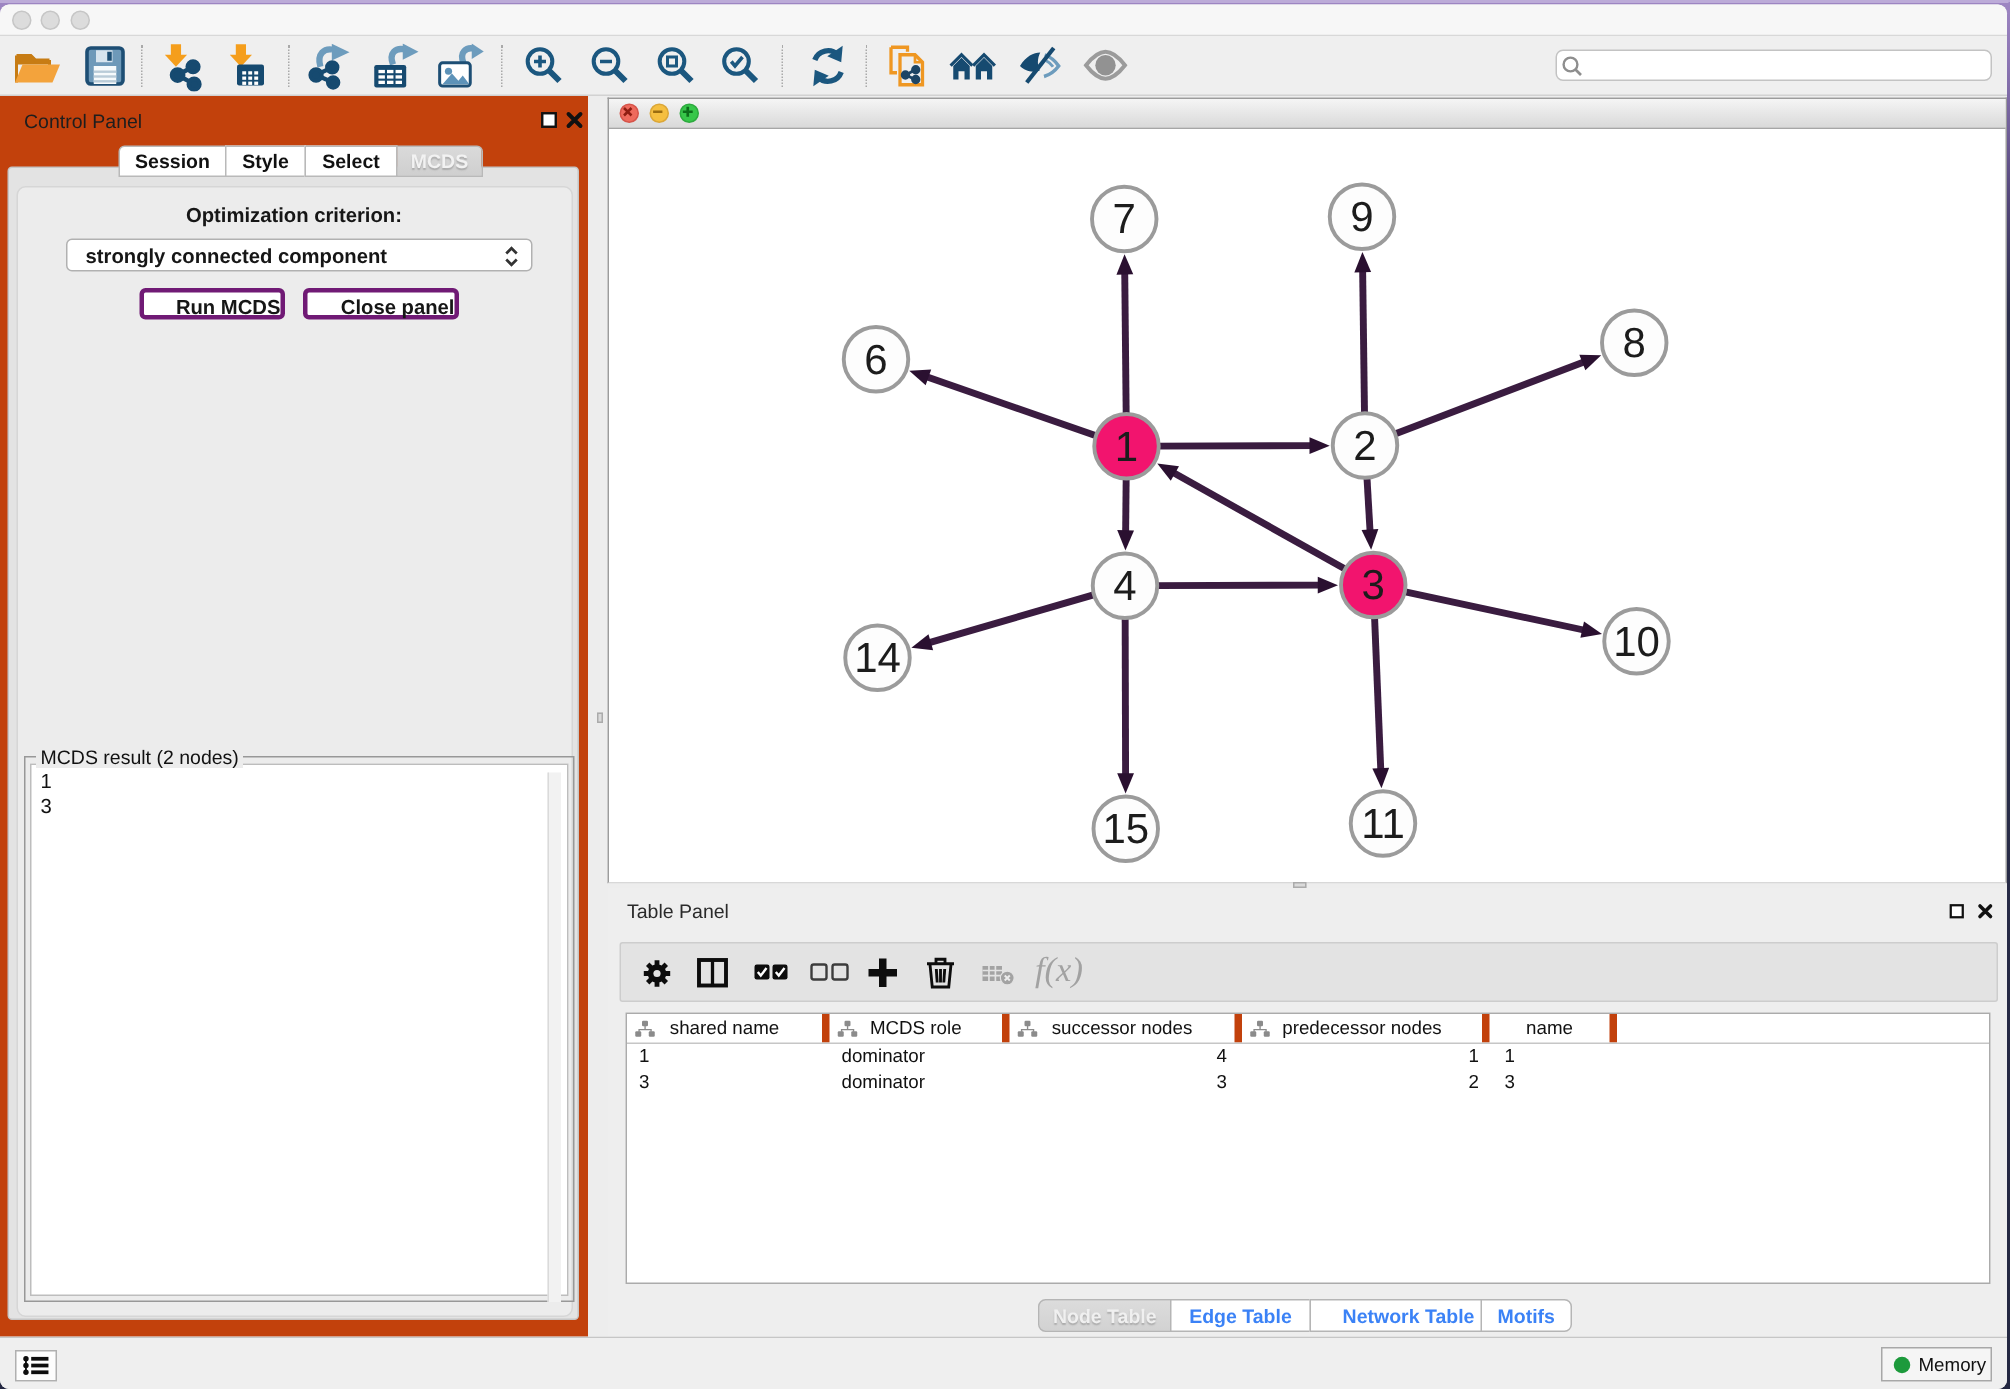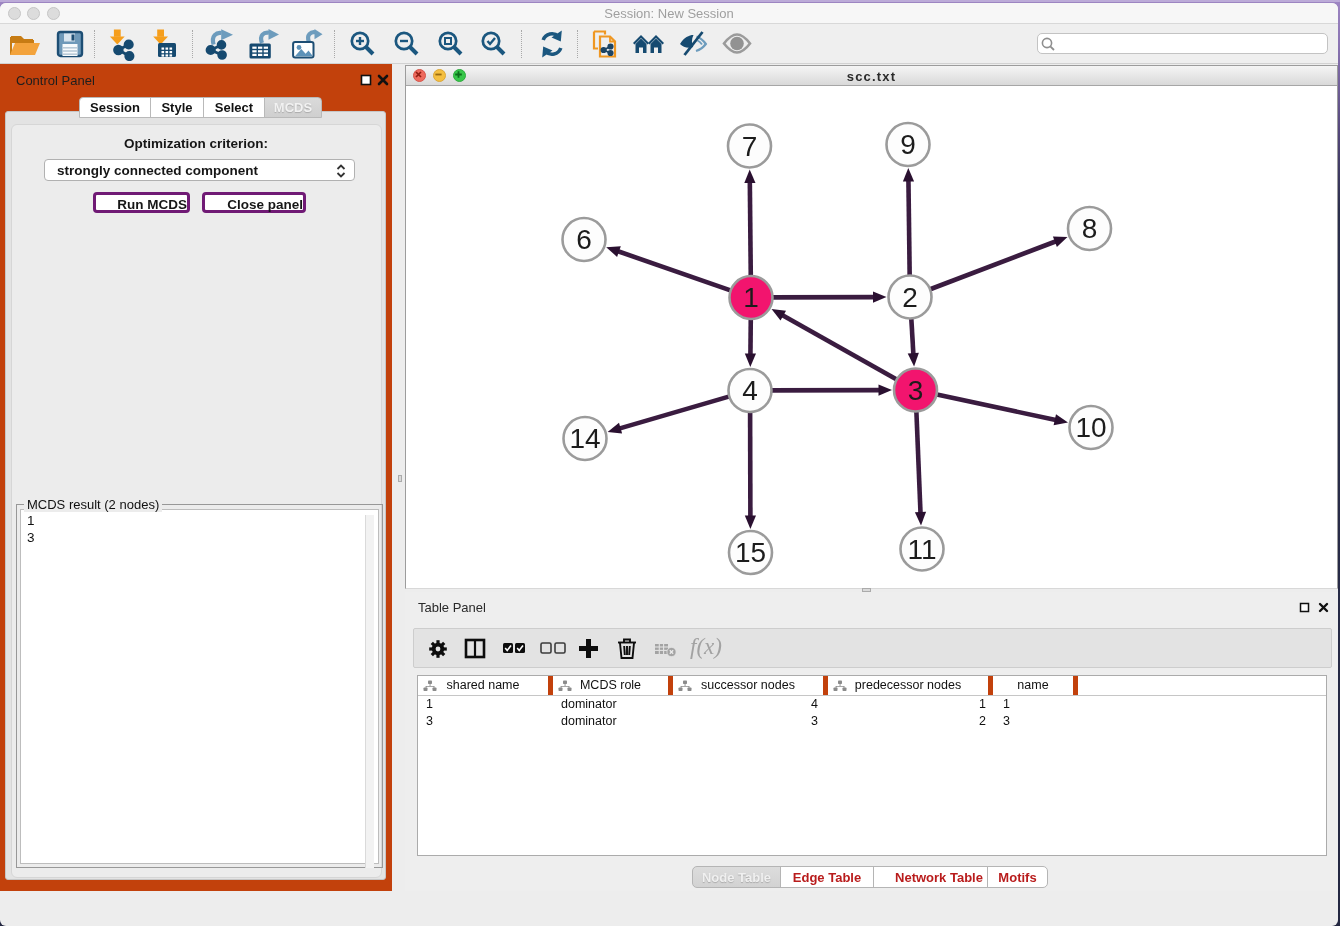--- a/index.html
+++ b/index.html
@@ -34,33 +34,32 @@
 .mac svg{display:block;margin:-1px 0 0 -1px}
 
 #tp{position:absolute;left:405px;top:528px;width:933px;height:299px;background:#eeeeee}
 #tphead{position:absolute;left:13px;top:8px;font-size:13px;color:#2a2a2a}
 #tptools{position:absolute;left:8px;top:36px;width:919px;height:40px;background:#e3e3e3;border:1px solid #cdcdcd;border-radius:2px}
 #ttable{position:absolute;left:12px;top:83px;width:910px;height:181px;background:#fff;border:1px solid #ababab}
 .th{position:absolute;top:0;height:19px;border-right:5px solid #c2410c;font-size:12.5px;color:#111;text-align:center;line-height:19px}
 .th svg.ci{position:absolute;left:5px;top:4px}
 #thbase{position:absolute;left:0;top:19px;width:908px;border-top:1px solid #c6c6c6}
 .td{position:absolute;font-size:12.5px;color:#111;height:17px;line-height:17px}
-.btab{position:absolute;top:274px;height:22px;background:#fff;border:1px solid #b5b5b5;font-size:13px;font-weight:700;color:#b91c1c;text-align:center;line-height:21px}
+.btab{position:absolute;top:274px;height:22px;background:#fff;border:1px solid #b5b5b5;font-size:13px;font-weight:700;color:#3b82f6;text-align:center;line-height:21px}
 
 #status{position:absolute;left:0;top:888px;width:1338px;height:35px;background:#efefef;border-top:1px solid #c6c6c6;border-radius:0 0 6px 6px}
 #listbtn{position:absolute;left:10px;top:8px;width:28px;height:21px;background:#fdfdfd;border:1px solid #b0b0b0}
 #membtn{position:absolute;left:1254px;top:6px;width:74px;height:23px;background:#f5f5f5;border:1px solid #a8a8a8;font-size:12px;color:#111}
 </style></head><body>
 <div id="topband"></div>
 <div id="win">
 <div id="titlebar">
  <div class="tdot" style="left:8px"></div>
       <div class="tdot" style="left:27px"></div>
       <div class="tdot" style="left:47px"></div>
- <div id="wtitle">Session: New Session</div>
 </div>
 <div id="toolbar">
       <div class="tsep" style="left:94px"></div>
       <div class="tsep" style="left:192px"></div>
       <div class="tsep" style="left:334px"></div>
       <div class="tsep" style="left:521px"></div>
       <div class="tsep" style="left:577px"></div>
 <svg class="tico" style="left:8px" width="33" height="30" viewBox="0 0 33 30">
         <path d="M3 7 h10 l3 3 h9 v4 H3 Z" fill="#c77c14"></path>
         <path d="M3 26 V9 h10 l3 3 h9 v3" fill="none" stroke="#c77c14" stroke-width="2"></path>
@@ -301,21 +300,20 @@
   <div class="mac" style="left:27px;background:#f5bf40;border:1px solid #dba738">
             <svg width="11" height="11" viewBox="0 0 11 11">
               <line x1="2.4" y1="5.5" x2="8.6" y2="5.5" stroke="#9a6c10" stroke-width="1.8"></line>
             </svg>
           </div>
   <div class="mac" style="left:47px;background:#37c74a;border:1px solid #2daa3e">
             <svg width="11" height="11" viewBox="0 0 11 11">
               <path d="M5.5 2.2 V8.8 M2.2 5.5 H8.8" stroke="#0c6e1b" stroke-width="1.8"></path>
             </svg>
           </div>
-  <div id="gtitletext">scc.txt</div>
  </div>
 </div>
 <div style="position:absolute;left:862px;top:524px;width:9px;height:4px;background:#dadada;border:1px solid #ababab"></div>
 
 <div id="tp">
         <div id="tphead">Table Panel</div>
 <svg style="position:absolute;left:894px;top:10px" width="11" height="11" viewBox="0 0 11 11">
           <rect x="1.5" y="1.5" width="8" height="8" fill="#fff" stroke="#111" stroke-width="1.5"></rect>
         </svg>
 <svg style="position:absolute;left:913px;top:10px" width="11" height="11" viewBox="0 0 11 11">
@@ -423,13 +421,30 @@
  <div class="td" style="left:255px;top:37px;width:145px;text-align:right">3</div>
  <div class="td" style="left:410px;top:37px;width:158px;text-align:right">2</div>
  <div class="td" style="left:585px;top:37px">3</div>
 </div>
 <div class="btab" style="left:287px;width:89px;background:linear-gradient(#dcdcdc,#d2d2d2);color:#f0f0f0;border-radius:5px 0 0 5px;text-shadow:0 1px 1px #aaa">Node Table</div>
 <div class="btab" style="left:375px;width:94px">Edge Table</div>
 <div class="btab" style="left:468px;width:132px">Network Table</div>
 <div class="btab" style="left:582px;width:61px;border-radius:0 5px 5px 0">Motifs</div>
 </div>
 </div>
+<div id="status">
+ <div id="listbtn"><svg width="26" height="19" viewBox="0 0 26 19">
+          <g fill="#0d0d0d">
+            <line x1="6.3" y1="4" x2="6.3" y2="15" stroke="#0d0d0d" stroke-width="1.2"></line>
+            <circle cx="6.3" cy="4.8" r="1.8"></circle>
+            <circle cx="6.3" cy="9.3" r="1.8"></circle>
+            <circle cx="6.3" cy="13.8" r="1.8"></circle>
+            <rect x="9.8" y="3.6" width="11.5" height="2.5"></rect>
+            <rect x="9.8" y="8.1" width="11.5" height="2.5"></rect>
+            <rect x="9.8" y="12.6" width="11.5" height="2.5"></rect>
+          </g>
+        </svg></div>
+ <div id="membtn"><svg width="72" height="21" viewBox="0 0 72 21">
+          <circle cx="13" cy="11" r="5.5" fill="#1d9a3c"></circle>
+          <text x="24" y="15" font-size="12.5" fill="#111" font-family="Liberation Sans, sans-serif">Memory</text>
+        </svg></div>
+  </div>
 </div>
 
 </body></html>

